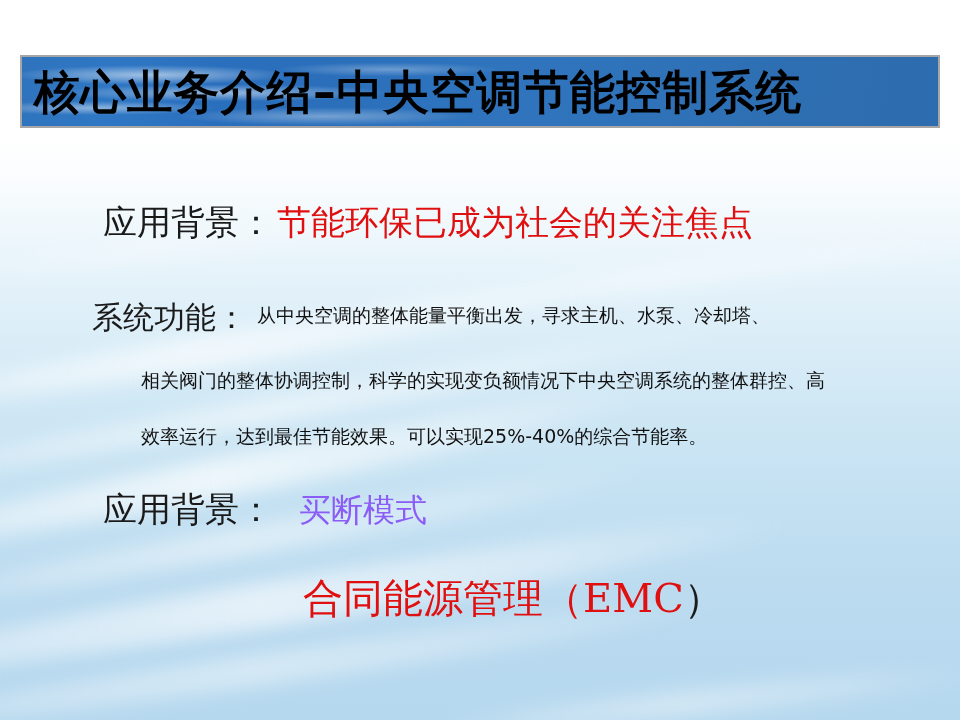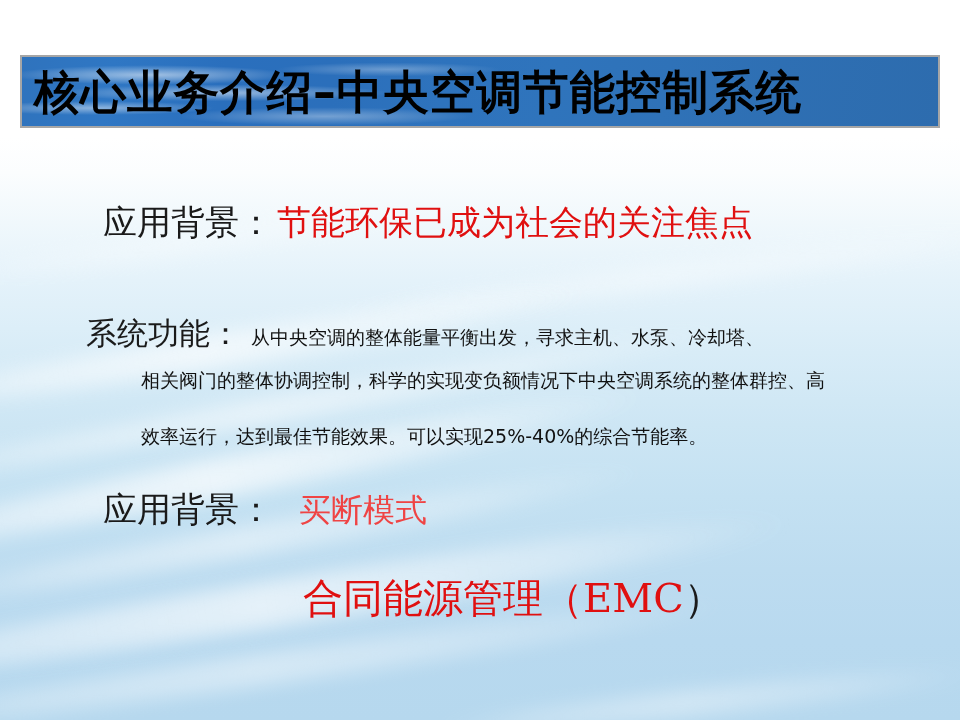--- a/index.html
+++ b/index.html
@@ -123,21 +123,21 @@
   }
   #value-background {
     color: #e01010;
     font-family: "DejaVu Serif", "Liberation Serif", serif;
     font-size: 34px;
     line-height: 1;
     margin-left: 4px;
   }
 
   
-  #row-function { left: 86px; top: 302px; display: flex; align-items: flex-end; margin-top: 16px; }
+  #row-function { left: 92px; top: 302px; display: flex; align-items: center; }
   #label-function {
     color: #1a1a1a;
     font-family: "DejaVu Serif", "Liberation Serif", serif;
     font-size: 31px;
     line-height: 1;
   }
   #function-line1 {
     color: #111111;
     font-family: "DejaVu Sans", "Liberation Sans", sans-serif;
     font-size: 19px;
@@ -161,21 +161,21 @@
 
   
   #row-mode { left: 103px; top: 492px; display: flex; align-items: baseline; }
   #label-mode {
     color: #1a1a1a;
     font-family: "DejaVu Serif", "Liberation Serif", serif;
     font-size: 34px;
     line-height: 1;
   }
   #value-mode {
-    color: #ef4444;
+    color: #8b5cf6;
     font-family: "DejaVu Serif", "Liberation Serif", serif;
     font-size: 32px;
     line-height: 1;
     margin-left: 26px;
   }
 
   #row-emc {
     left: 303px;
     top: 578px;
     color: #e01010;

